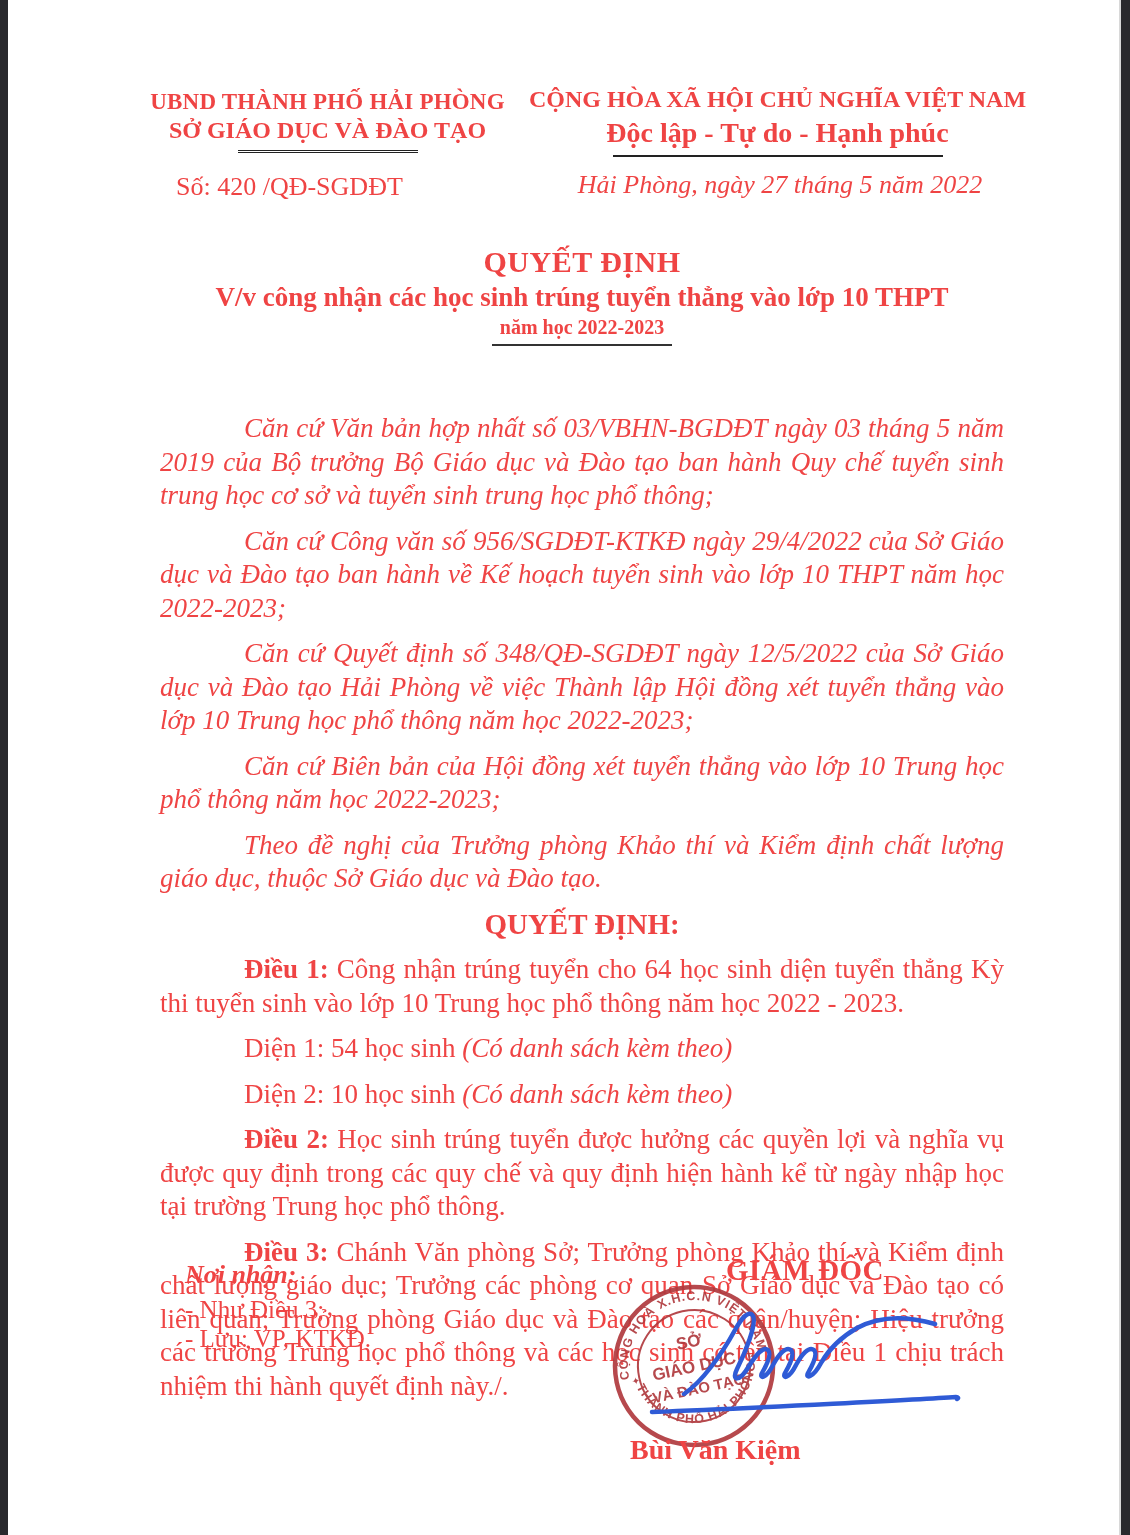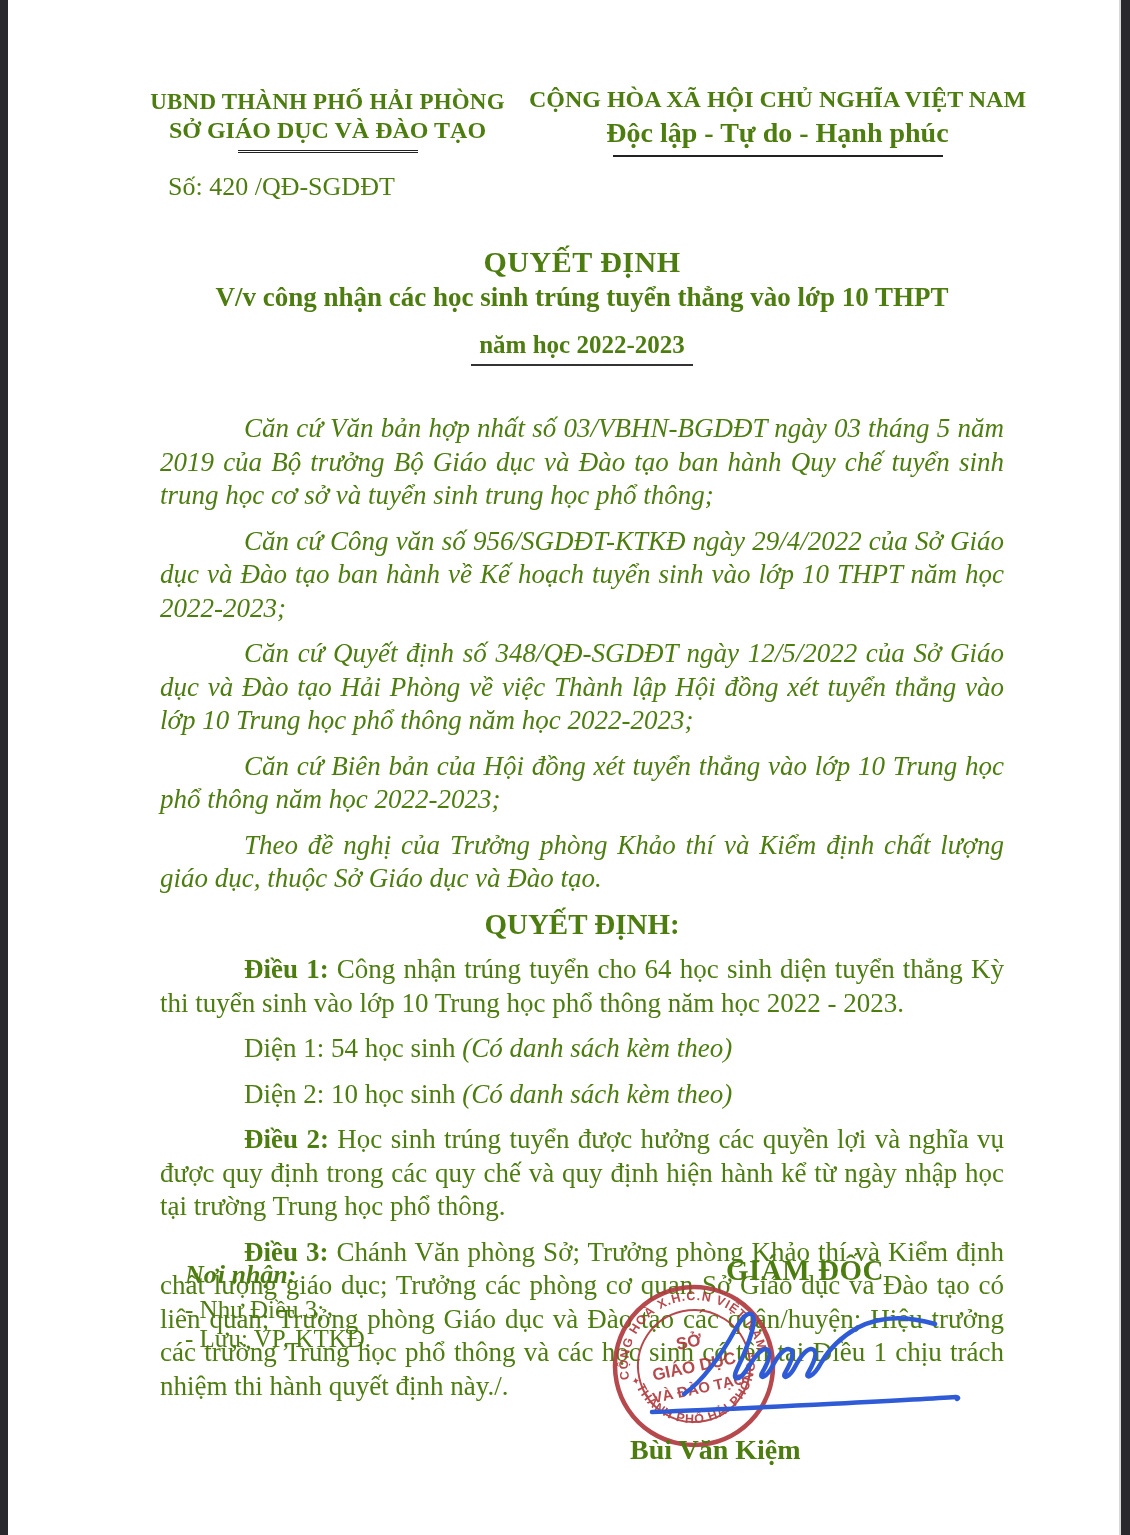--- a/index.html
+++ b/index.html
@@ -1,42 +1,42 @@
 <!DOCTYPE html>
 <html><head>
 <meta charset="utf-8">
 <style>
   html,body{margin:0;padding:0;background:#ffffff;}
   .doc{
     position:relative; width:1130px; height:1535px; overflow:hidden;
-    background:#ffffff; color:#4d7c0f;
+    background:#ffffff; color:#ef4444;
     font-family:"Liberation Serif","DejaVu Serif",serif;
   }
   .edge-left{position:absolute;left:0;top:0;width:8px;height:1535px;background:#29292d;}
   .edge-right{position:absolute;right:0;top:0;width:9px;height:1535px;background:#29292d;}
   .edge-right-hairline{position:absolute;right:9px;top:0;width:2px;height:1535px;background:#d8d8d8;}
 
   
   .hdr-left{position:absolute;left:140px;top:88px;width:375px;text-align:center;line-height:1.22;}
   .hdr-left .l1{font-size:23px;font-weight:600;letter-spacing:.2px;}
   .hdr-left .l2{font-size:24px;font-weight:700;}
   .hdr-left .rule{width:180px;height:0;border-bottom:3px double #222;margin:5px auto 0;}
   .hdr-right{position:absolute;left:520px;top:85px;width:515px;text-align:center;line-height:1.22;}
   .hdr-right .l1{font-size:24px;font-weight:700;}
   .hdr-right .l2{font-size:28px;font-weight:700;margin-top:2px;}
   .hdr-right .rule{width:330px;height:0;border-bottom:2px solid #222;margin:5px auto 0;}
 
-  .so-line{position:absolute;left:168px;top:172px;font-size:26px;}
+  .so-line{position:absolute;left:176px;top:172px;font-size:26px;}
   .date-line{position:absolute;left:545px;top:170px;width:470px;text-align:center;font-size:26px;font-style:italic;}
 
   
   .title{position:absolute;left:148px;top:245px;width:868px;text-align:center;}
   .title .t1{font-size:30px;font-weight:700;letter-spacing:.5px;}
   .title .t2{font-size:27px;font-weight:700;margin-top:3px;}
-  .title .t3{font-size:25px;font-weight:700;margin-top:18px;}
+  .title .t3{font-size:20px;font-weight:700;margin-top:3px;}
   .title .t3 span{display:inline-block;border-bottom:2px solid #333;padding:0 8px 5px;}
   .title .t4{font-size:29px;font-weight:700;margin-top:9px;letter-spacing:.3px;}
 
   
   .body{position:absolute;left:148px;top:400px;width:868px;font-size:27px;line-height:33.5px;text-align:justify;}
   .body p{margin:12px;text-indent:84px;}
   .pre{font-style:italic;}
   .decision-heading{text-align:center;text-indent:0 !important;font-weight:700;font-size:29px;margin:6px 0 8px 0 !important;}
   .lbl{font-weight:700;}
   .diện{text-indent:84px;text-align:left;}
@@ -66,20 +66,21 @@
     <div class="rule"></div>
   </div>
 
   <div class="hdr-right">
     <div class="l1">CỘNG HÒA XÃ HỘI CHỦ NGHĨA VIỆT NAM</div>
     <div class="l2">Độc lập - Tự do - Hạnh phúc</div>
     <div class="rule"></div>
   </div>
 
   <div class="so-line">Số: 420  /QĐ-SGDĐT</div>
+  <div class="date-line">Hải Phòng, ngày 27  tháng 5  năm 2022</div>
 
   <div class="title">
     <div class="t1">QUYẾT ĐỊNH</div>
     <div class="t2">V/v công nhận các học sinh trúng tuyển thẳng vào lớp 10 THPT</div>
     <div class="t3"><span>năm học 2022-2023</span></div>
   </div>
 
   <div class="body">
     <p class="pre">Căn cứ Văn bản hợp nhất số 03/VBHN-BGDĐT ngày 03 tháng 5 năm 2019 của Bộ trưởng Bộ Giáo dục và Đào tạo ban hành Quy chế tuyển sinh trung học cơ sở và tuyển sinh trung học phổ thông;</p>
     <p class="pre">Căn cứ Công văn số 956/SGDĐT-KTKĐ ngày 29/4/2022 của Sở Giáo dục và Đào tạo ban hành về Kế hoạch tuyển sinh vào lớp 10 THPT năm học 2022-2023;</p>

